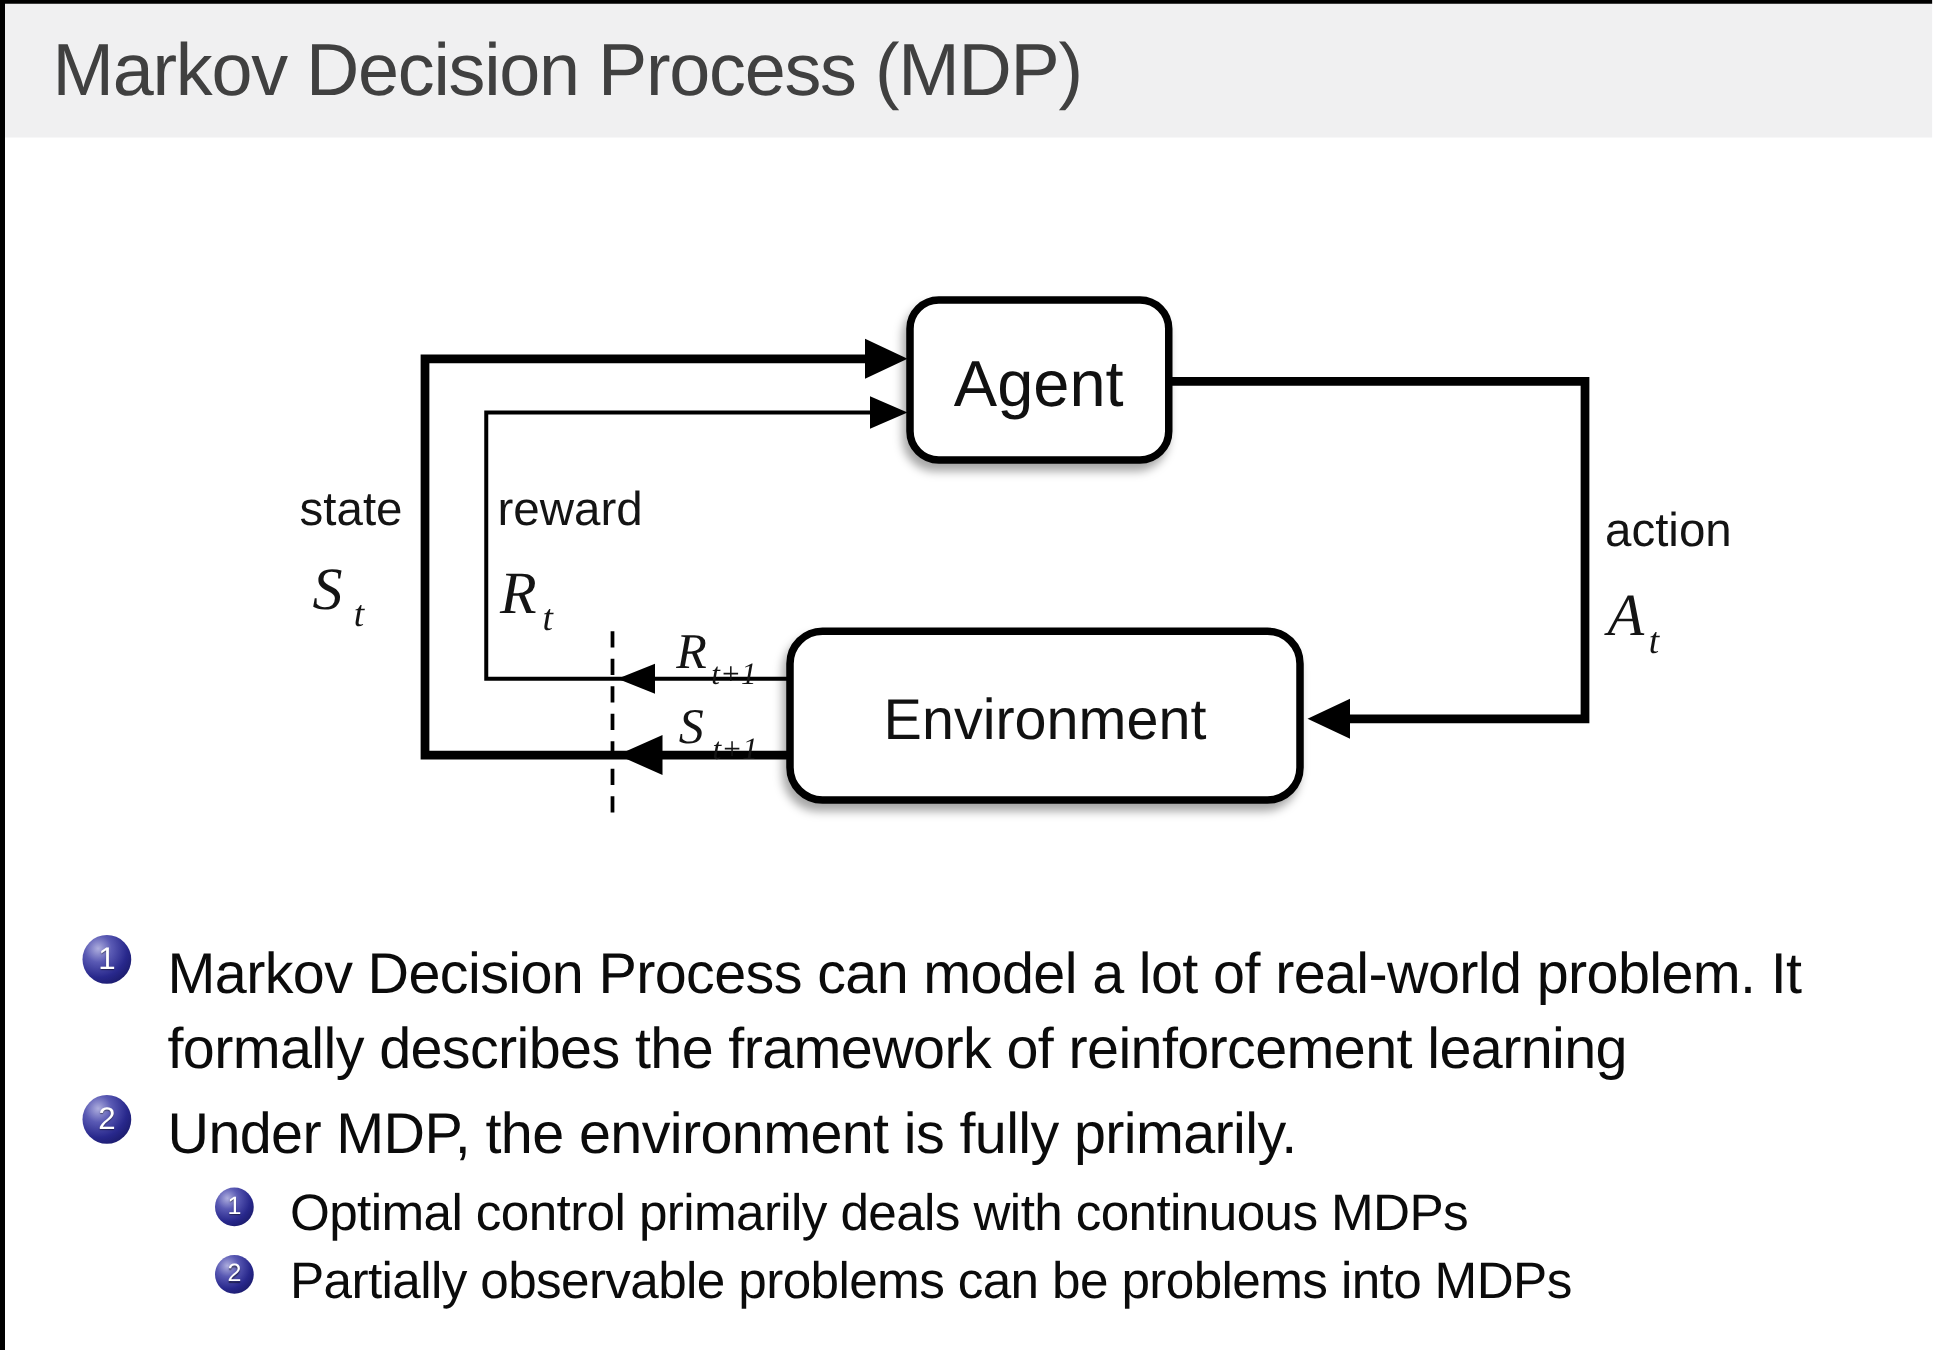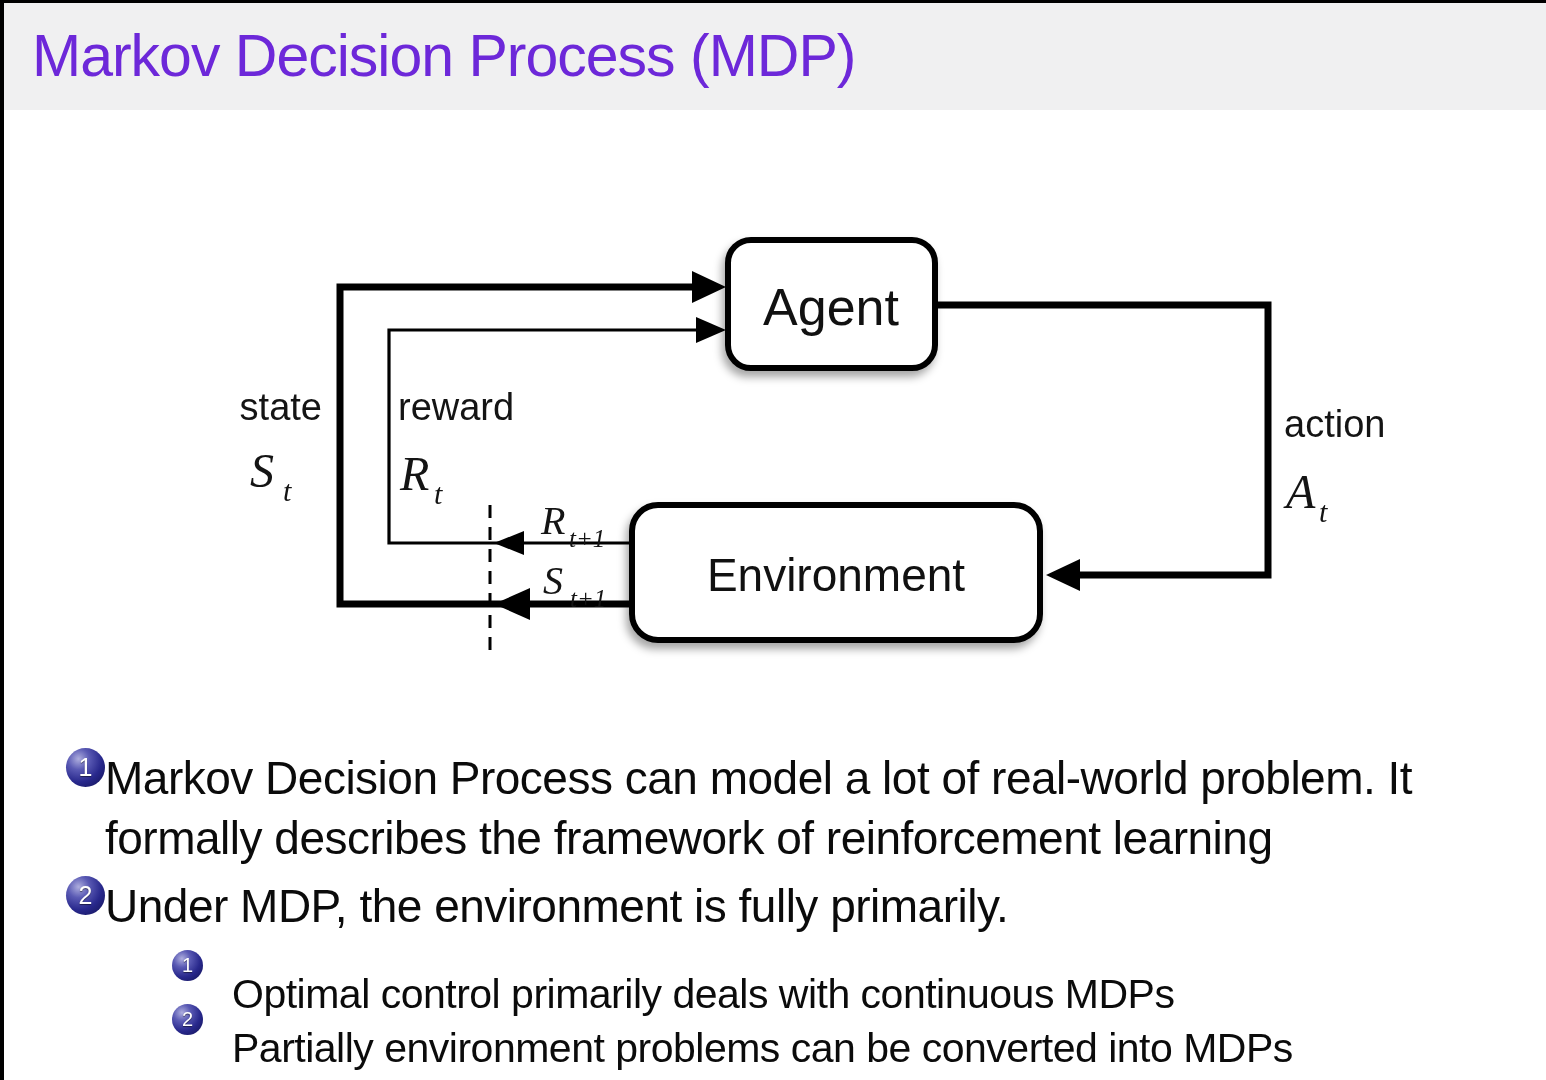--- a/index.html
+++ b/index.html
@@ -9,22 +9,22 @@
     font-family:"Liberation Sans", sans-serif; color:#0b0b0b;
   }
   .edge-left  { position:absolute; left:0; top:0; bottom:0; width:4px; background:#000; }
   .edge-top   { position:absolute; left:0; top:0; right:0; height:3px; background:#000; }
 
   .title-band {
     position:absolute; left:0; top:0; width:100%; height:110px;
     background:#f0f0f1;
   }
   .title-text {
-    position:absolute; left:32px; top:22px;
-    font-size:59px; letter-spacing:-1px; color:#6d28d9; white-space:nowrap;
+    position:absolute; left:42px; top:22px;
+    font-size:59px; letter-spacing:-1px; color:#404040; white-space:nowrap;
   }
 
   .diagram { position:absolute; left:0; top:0; width:1546px; height:1080px; }
   .box { fill:#ffffff; stroke:#000000; stroke-width:6px; }
   .shadowed { filter:drop-shadow(-3px 6px 4px rgba(0,0,0,0.35)); }
   .wire-thick { fill:none; stroke:#000; stroke-width:7px; }
   .wire-thin  { fill:none; stroke:#000; stroke-width:3.2px; }
   .dashed     { fill:none; stroke:#000; stroke-width:3px; stroke-dasharray:13 9; }
   .arrowhead  { fill:#000; stroke:none; }
   .dlabel  { font-family:"Liberation Sans", sans-serif; fill:#141414; }
@@ -34,22 +34,22 @@
   .bullet-row { position:absolute; display:flex; align-items:flex-start; }
   .ball {
     flex:0 0 auto; border-radius:50%;
     background:radial-gradient(circle at 32% 28%, #aeaede 0%, #5a5ab4 28%, #28288c 60%, #10104f 100%);
     color:#fff; display:flex; align-items:center; justify-content:center;
     text-shadow:0 1px 1px rgba(0,0,0,0.5);
   }
   .ball-lg { width:39px; height:39px; font-size:25px; }
   .ball-sm { width:31px; height:31px; font-size:20px; }
   .btext   { font-size:46px; line-height:60px; letter-spacing:-0.5px; }
-  .btext-main { width:1370px; }
-  .btext-sub  { font-size:41px; line-height:52px; margin-left:29px; width:1240px;margin-top:24px; }
+  .btext-main { width:1370px; margin-left:29px; }
+  .btext-sub  { font-size:41px; line-height:52px; margin-left:29px; width:1240px; }
 </style>
 </head>
 <body>
 
 <div class="slide">
   <div class="title-band"></div>
   <div class="title-text">Markov Decision Process (MDP)</div>
 
   <svg class="diagram" viewBox="0 0 1546 1080" aria-hidden="true">
 
@@ -105,18 +105,18 @@
     <div class="btext btext-main">Under MDP, the environment is fully primarily.</div>
   </div>
 
   <div class="bullet-row" style="left:172px; top:944px;">
     <div class="ball ball-sm" style="margin-top:6px;">1</div>
     <div class="btext btext-sub">Optimal control primarily deals with continuous MDPs</div>
   </div>
 
   <div class="bullet-row" style="left:172px; top:998px;">
     <div class="ball ball-sm" style="margin-top:6px;">2</div>
-    <div class="btext btext-sub">Partially environment problems can be converted into MDPs</div>
+    <div class="btext btext-sub">Partially observable problems can be problems into MDPs</div>
   </div>
 
   <div class="edge-left"></div>
   <div class="edge-top"></div>
 </div>
 
 </body></html>

